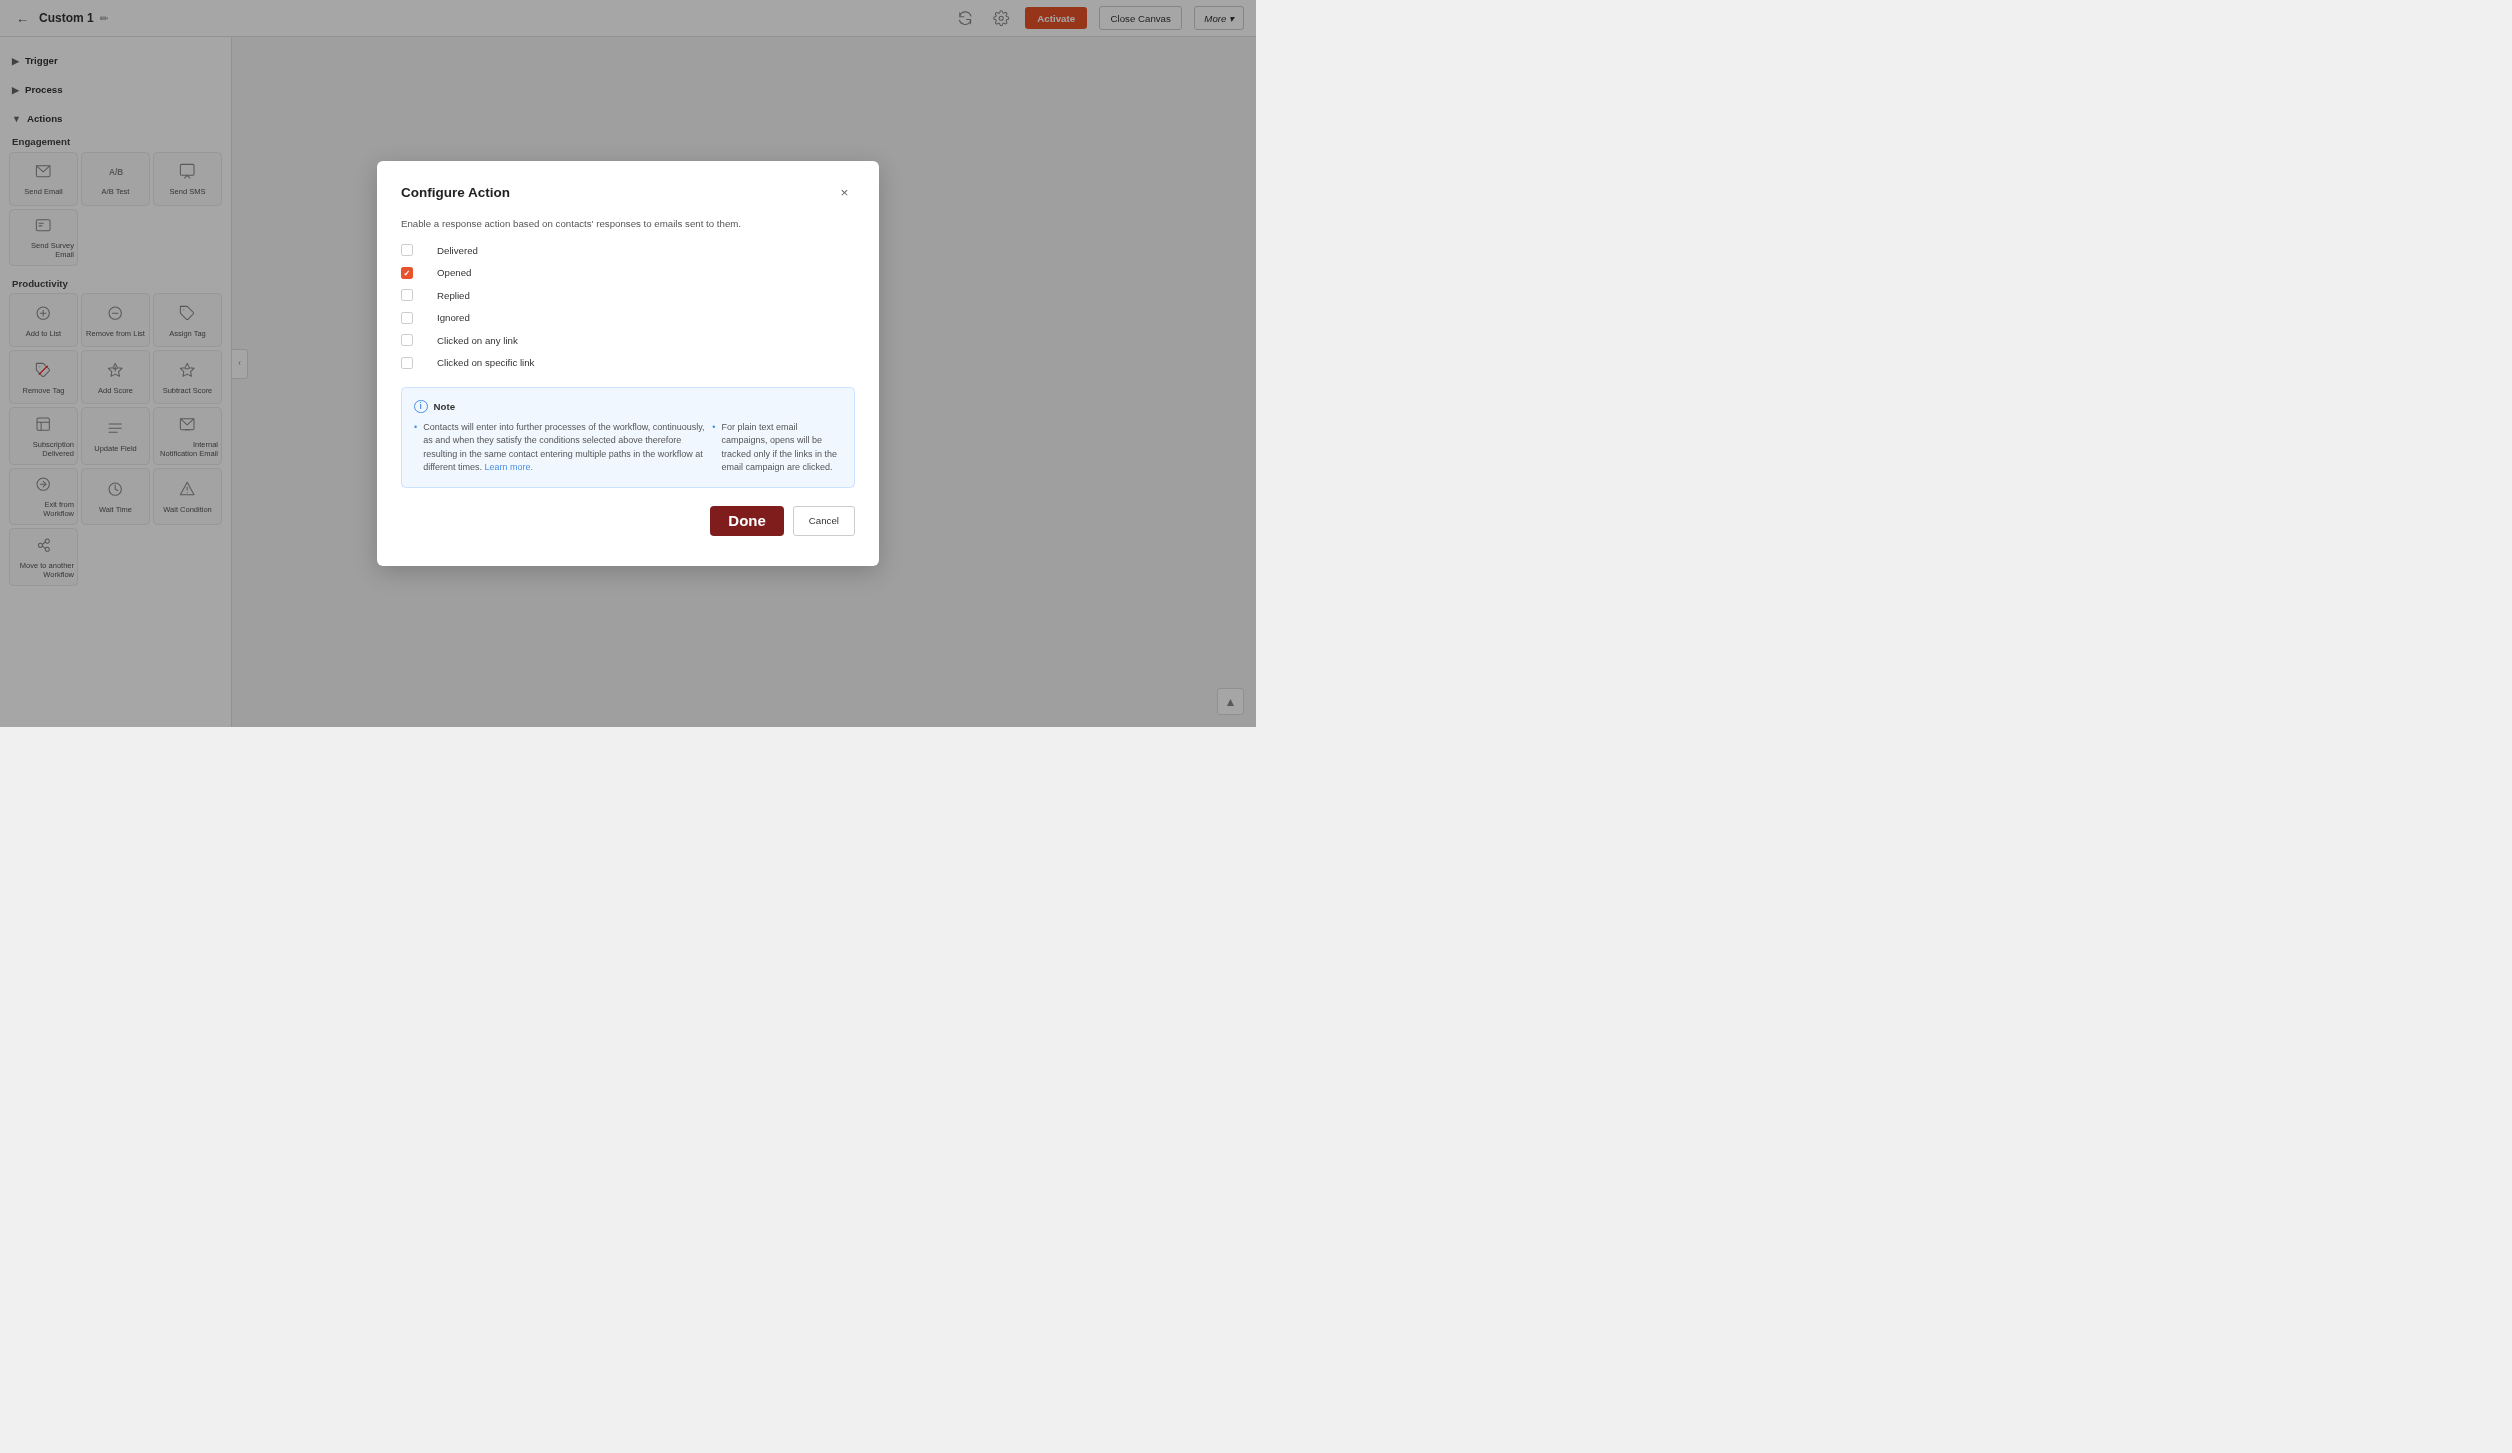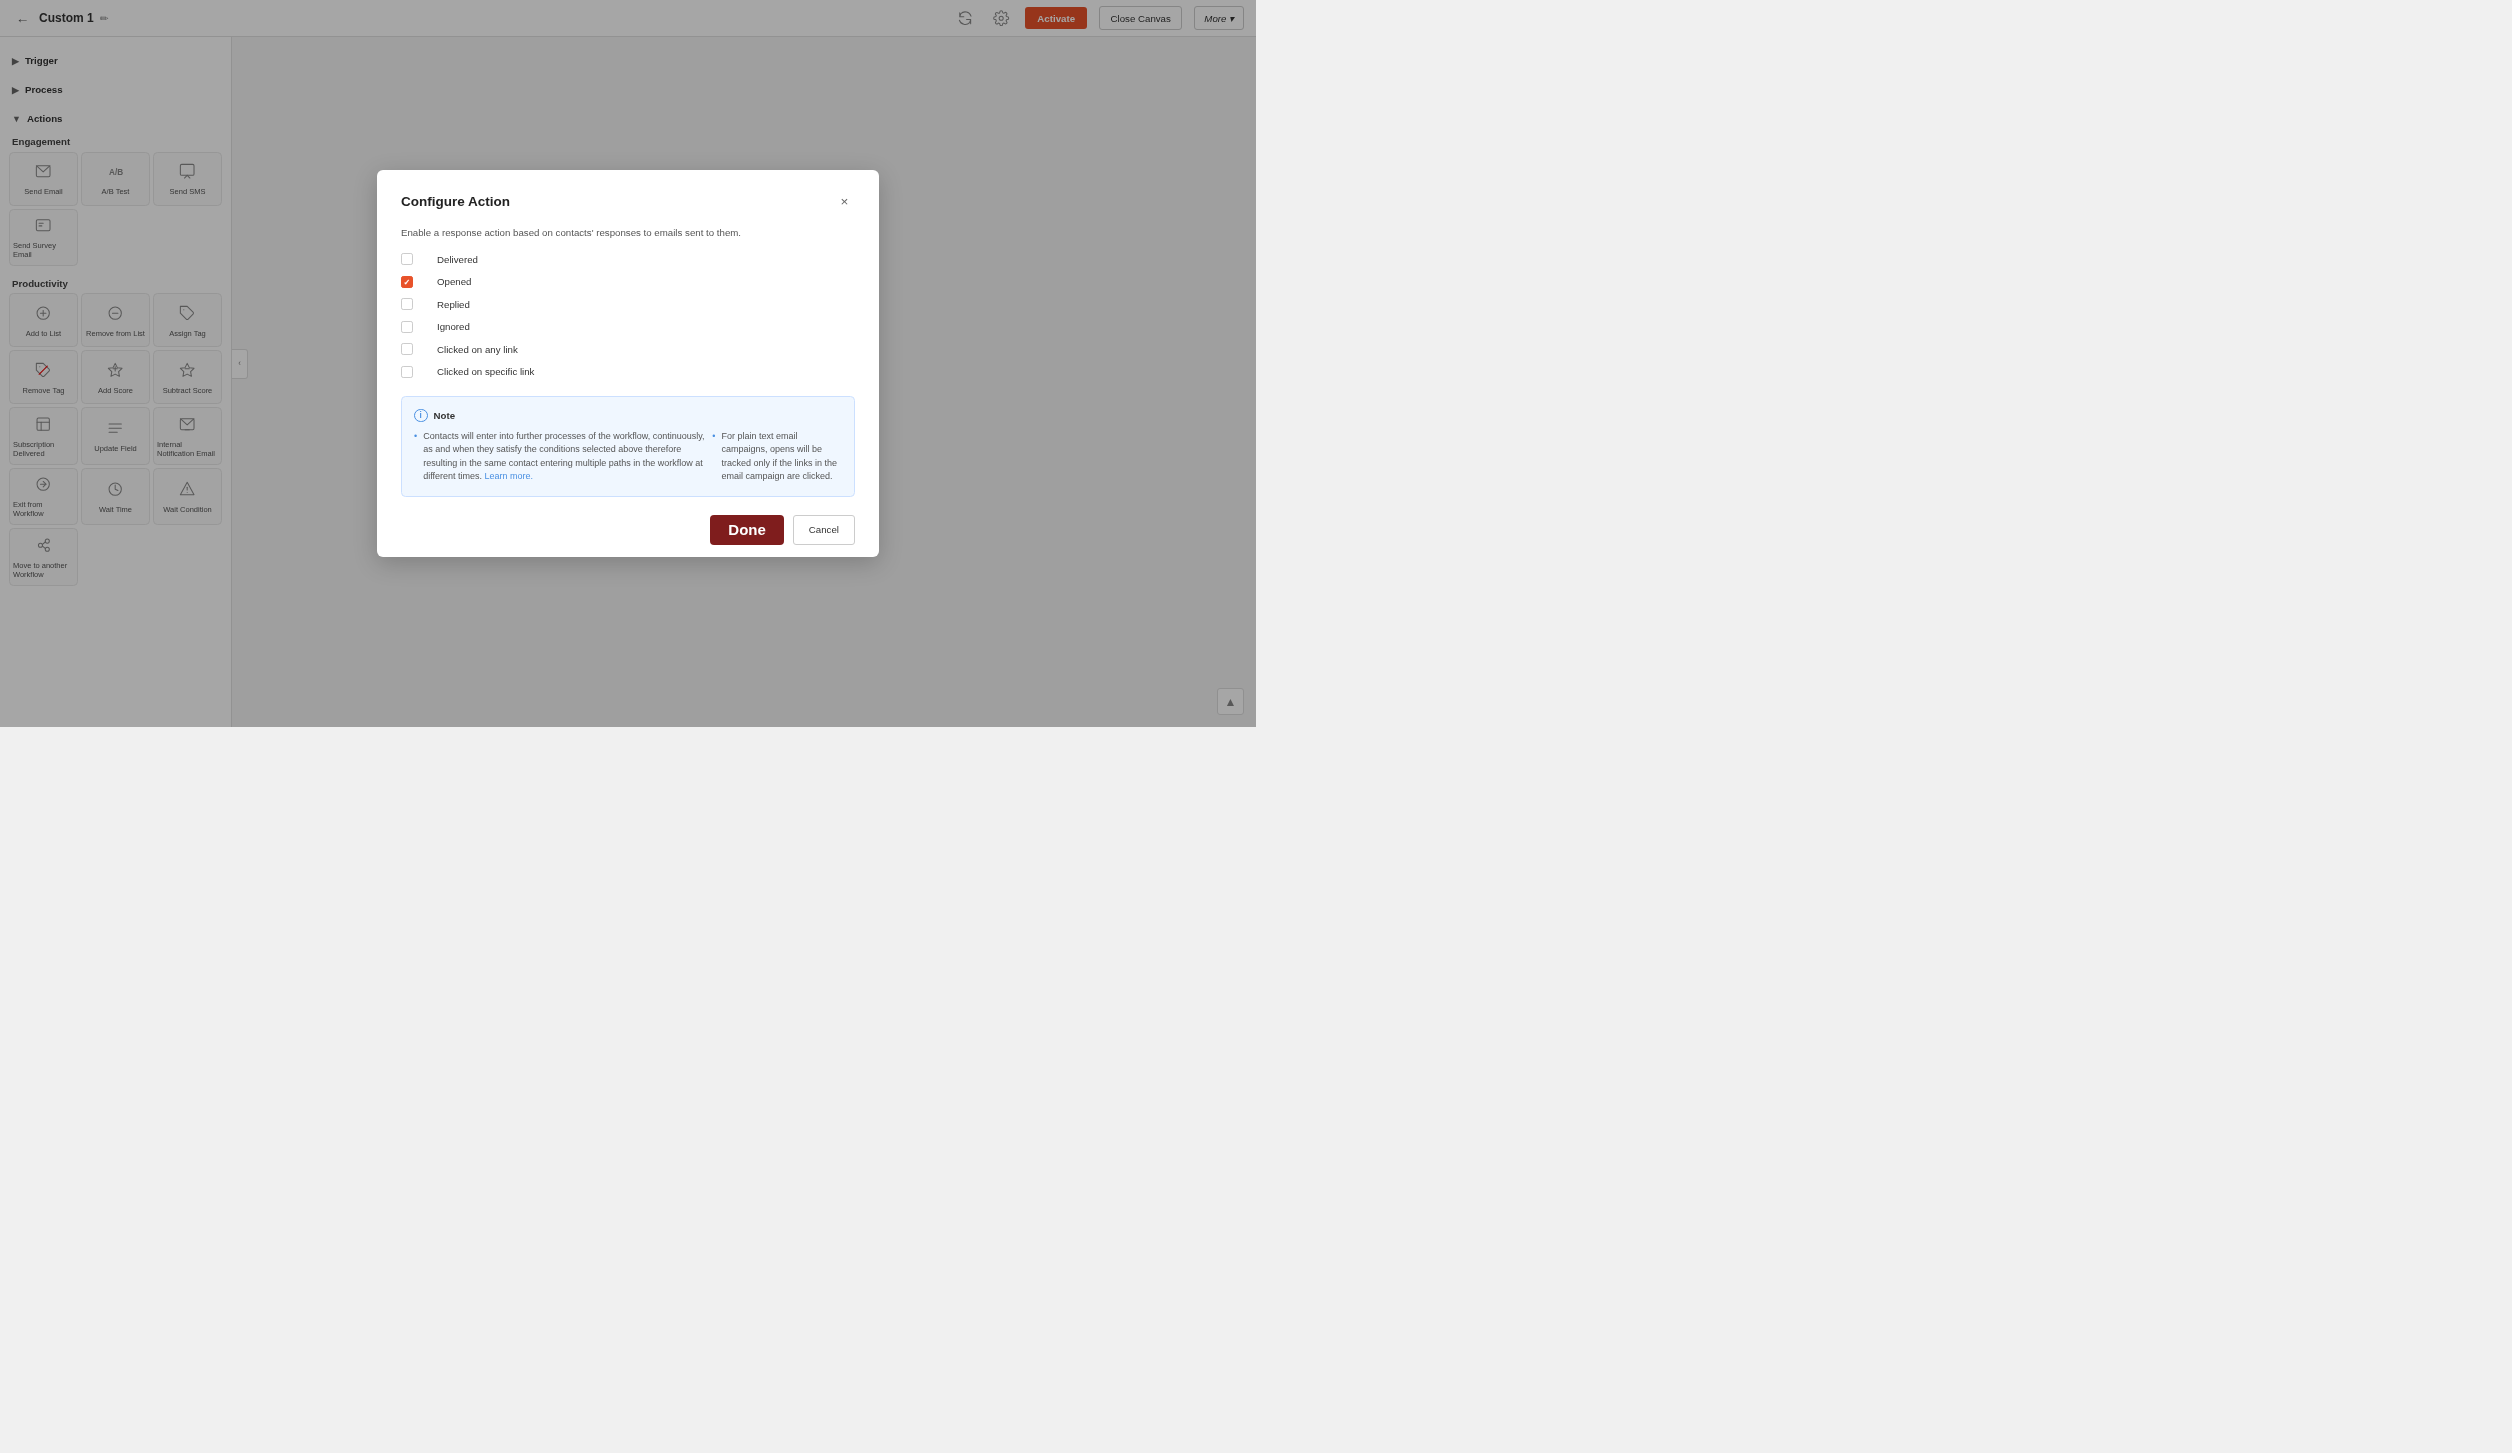--- a/index.html
+++ b/index.html
@@ -148,21 +148,21 @@
       gap: 4.5px;
       min-height: 54px;
     }
     .action-card .card-icon {
       font-size: 15px;
       color: #888;
     }
     .action-card .card-label {
       font-size: 7.5px;
       color: #555;
-      text-align: left;
+      text-align: right;
       line-height: 1.2;
     }
 
     
     .collapse-btn {
       position: absolute;
       top: 50%;
       left: 232px;
       transform: translateY(-50%);
       width: 16.4px;
@@ -202,21 +202,21 @@
     }
 
     
     .modal {
       background: #fff;
       border-radius: 6px;
       width: 502px;
       max-height: 90vh;
       overflow-y: auto;
       box-shadow: 0 6px 24px rgba(0,0,0,0.2);
-      padding: 21px 24px 12px;
+      padding: 21px 24px 30px;
       position: relative;
     }
     .modal-header {
       display: flex;
       align-items: center;
       justify-content: space-between;
       margin-bottom: 15px;
     }
     .modal-title {
       font-size: 13.5px;

